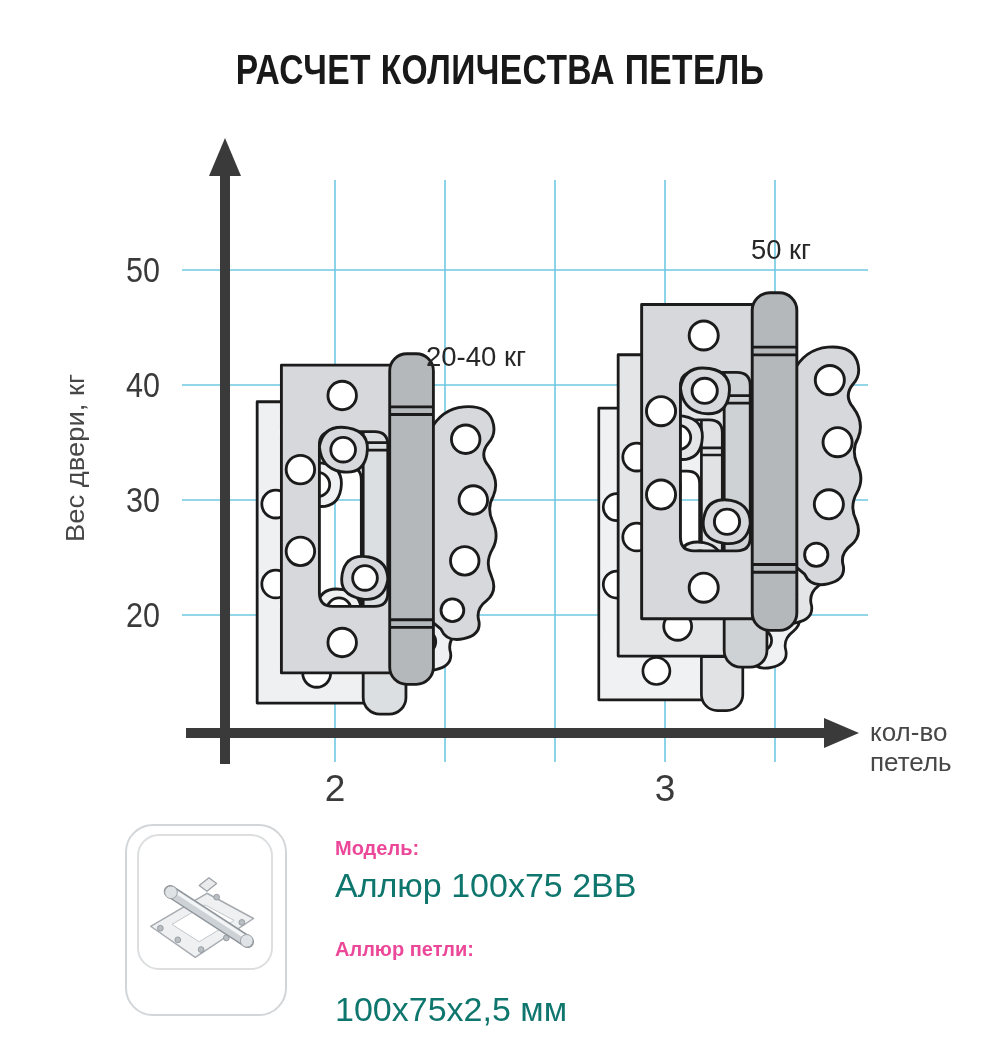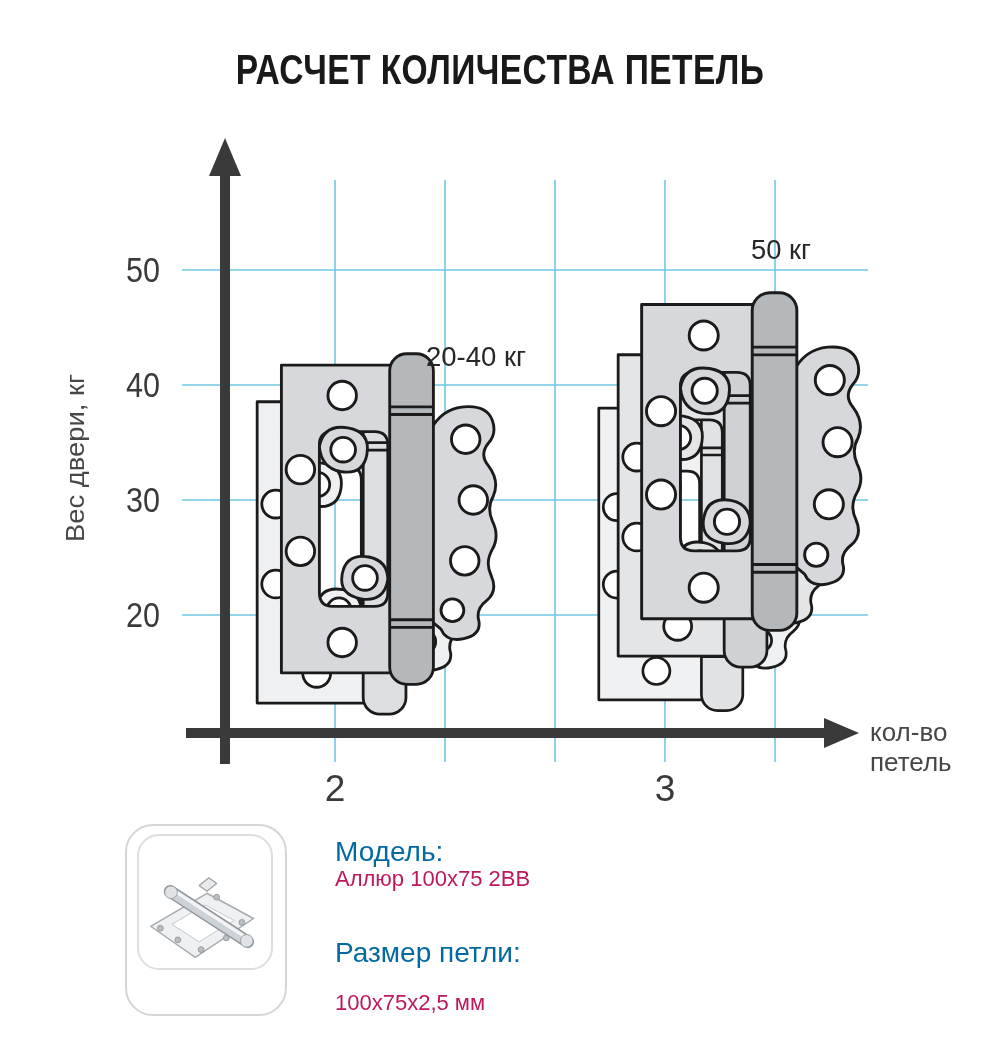--- a/index.html
+++ b/index.html
@@ -23,22 +23,22 @@
   .ann{font-size:27px;fill:#272727}
   .thumb-card{
     position:absolute;left:125px;top:824px;width:162px;height:192px;
     border:2px solid #d3d6d8;border-radius:28px;background:#fff;box-sizing:border-box;
   }
   .thumb-inner{
     position:absolute;left:10px;top:8px;width:136px;height:136px;
     border:2px solid #dcdee0;border-radius:22px;box-sizing:border-box;overflow:hidden;
   }
   .info-line{position:absolute;left:335px;white-space:nowrap;line-height:1}
-  .info-label{font-size:28px;font-weight:400;color:#0369a1}
-  .info-value{font-size:22px;color:#be185d}
+  .info-label{font-size:20px;font-weight:700;color:#ec4899}
+  .info-value{font-size:34px;color:#0f766e}
 </style>
 </head>
 <body>
 
 <div class="page-title">РАСЧЕТ КОЛИЧЕСТВА ПЕТЕЛЬ</div>
 
 <svg class="chart" width="1000" height="820" viewBox="0 0 1000 820">
 
   <g class="grid">
     <line x1="182" y1="270" x2="868" y2="270"></line>
@@ -187,14 +187,14 @@
       <line x1="34" y1="54" x2="114" y2="106" stroke="#f2f4f6" stroke-width="3.5" stroke-linecap="round"></line>
       <circle cx="33" cy="57" r="6.5" fill="#dfe3e6" stroke="#9aa0a5" stroke-width="1"></circle>
       <circle cx="111" cy="107" r="6.5" fill="#dfe3e6" stroke="#9aa0a5" stroke-width="1"></circle>
       <circle cx="80" cy="62" r="3" fill="#b9bec3" stroke="#8b9196" stroke-width=".8"></circle>
     </svg>
   </div>
 </div>
 
 <div class="info-line info-label" style="top:838px">Модель:</div>
 <div class="info-line info-value" style="top:868px">Аллюр 100х75 2ВВ</div>
-<div class="info-line info-label" style="top:939px">Размер петли:</div>
+<div class="info-line info-label" style="top:939px">Аллюр петли:</div>
 <div class="info-line info-value" style="top:992px">100х75х2,5 мм</div>
 
 </body></html>

